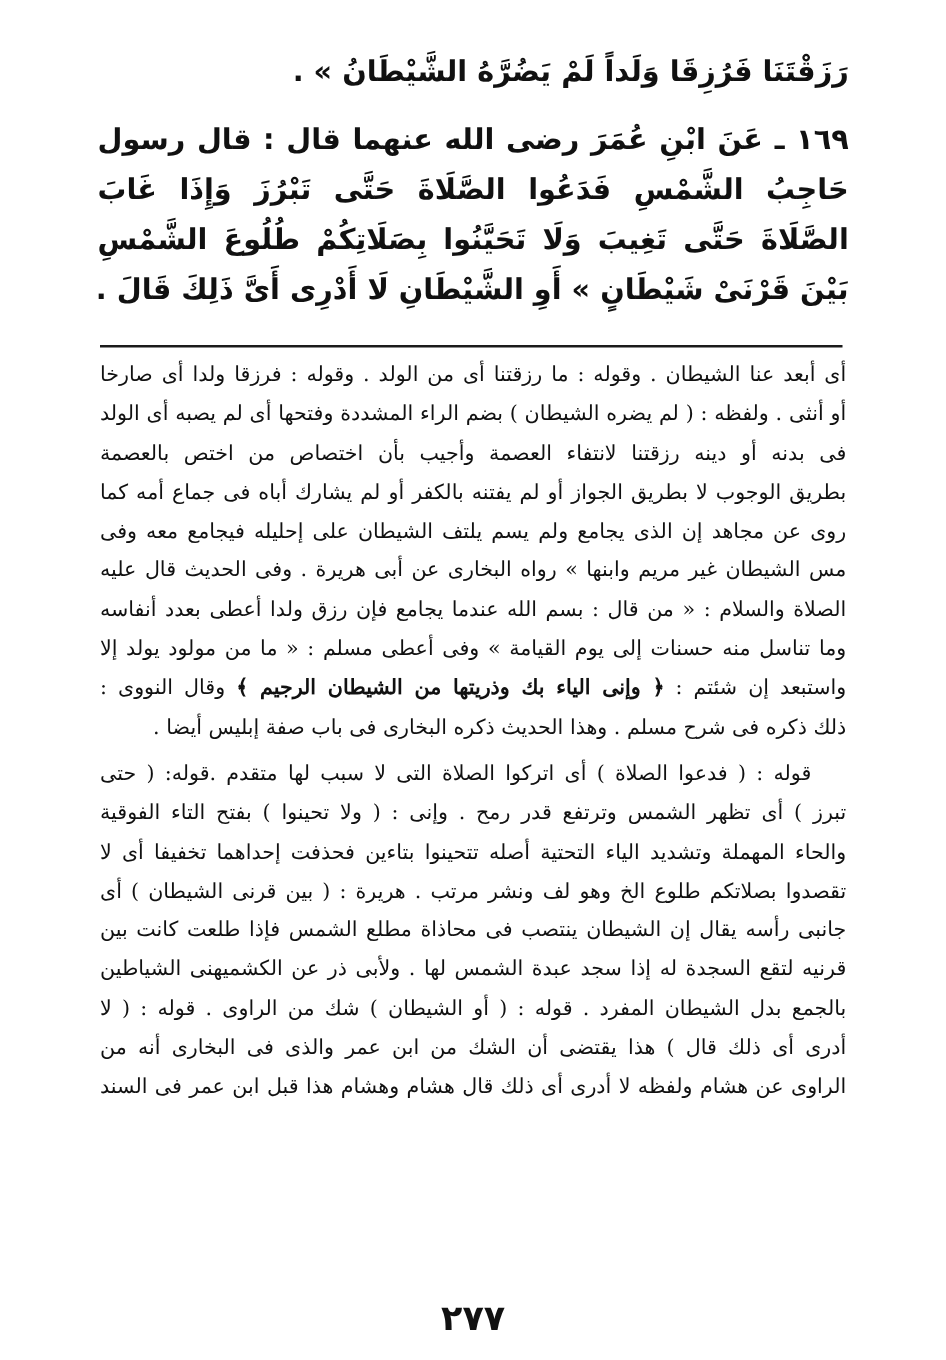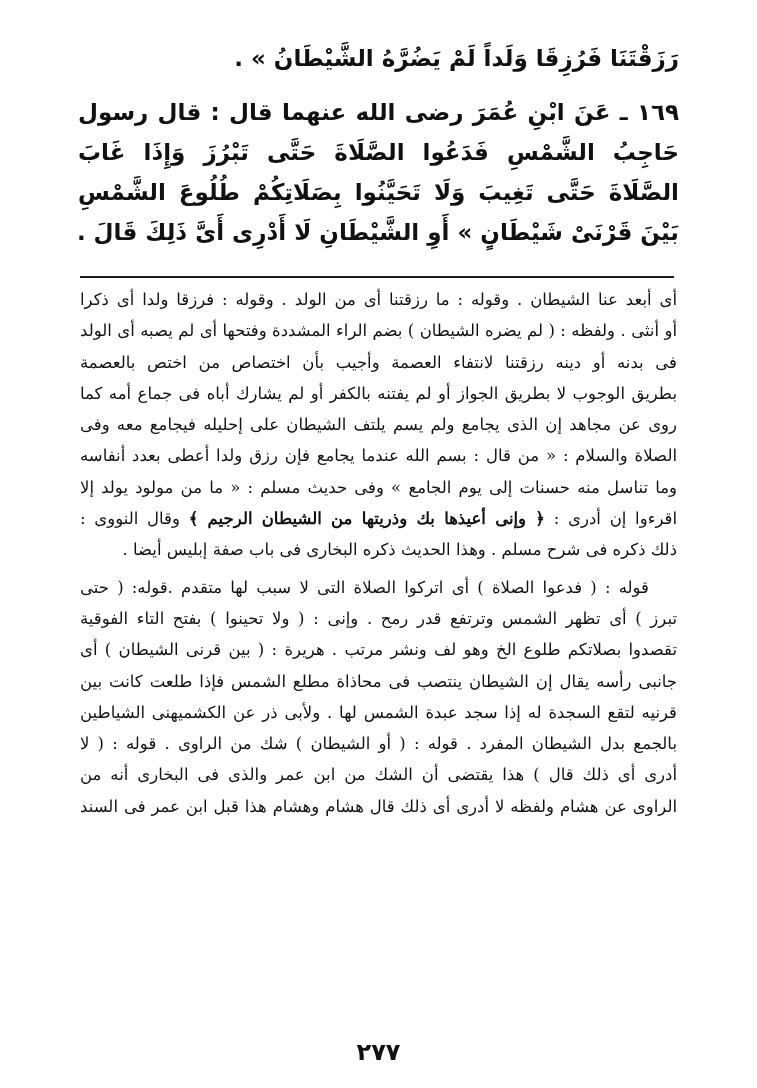--- a/index.html
+++ b/index.html
@@ -77,56 +77,58 @@
       font-weight: bold;
     }
     .page-number {
       position: absolute;
       left: 0;
       right: 0;
       top: 1038px;
       text-align: center;
       font-family: "DejaVu Sans", sans-serif;
       font-weight: bold;
-      font-size: 24px;
+      font-size: 28px;
       direction: rtl;
     }
   </style>
 </head>
 <body>
 
 <div class="page">
 
   <div class="hadith-block">
     <span class="hadith-line">رَزَقْتَنَا فَرُزِقَا وَلَداً لَمْ يَضُرَّهُ الشَّيْطَانُ » .</span>
     <span class="hadith-line justify spaced">١٦٩ ـ عَنَ ابْنِ عُمَرَ رضى الله عنهما قال : قال رسول الله ﷺ : « إِذَا طَلَعَ</span>
     <span class="hadith-line justify">حَاجِبُ الشَّمْسِ فَدَعُوا الصَّلَاةَ حَتَّى تَبْرُزَ وَإِذَا غَابَ حَاجِبُ الشَّمْسِ فَدَعُوا</span>
     <span class="hadith-line justify">الصَّلَاةَ حَتَّى تَغِيبَ وَلَا تَحَيَّنُوا بِصَلَاتِكُمْ طُلُوعَ الشَّمْسِ وَلَا غُرُوبَهَا فَإِنَّهَا تَطْلُعُ</span>
     <span class="hadith-line">بَيْنَ قَرْنَىْ شَيْطَانٍ » أَوِ الشَّيْطَانِ لَا أَدْرِى أَىَّ ذَلِكَ قَالَ .</span>
   </div>
 
   <div class="divider"></div>
 
   <div class="commentary">
-    <span class="c-line">أى أبعد عنا الشيطان . وقوله : ما رزقتنا أى من الولد . وقوله : فرزقا ولدا أى ذكرا</span>
+    <span class="c-line">أى أبعد عنا الشيطان . وقوله : ما رزقتنا أى من الولد . وقوله : فرزقا ولدا أى صارخا</span>
     <span class="c-line">أو أنثى . ولفظه : ( لم يضره الشيطان ) بضم الراء المشددة وفتحها أى لم يصبه أى الولد</span>
     <span class="c-line">فى بدنه أو دينه رزقتنا لانتفاء العصمة وأجيب بأن اختصاص من اختص بالعصمة</span>
     <span class="c-line">بطريق الوجوب لا بطريق الجواز أو لم يفتنه بالكفر أو لم يشارك أباه فى جماع أمه كما</span>
     <span class="c-line">روى عن مجاهد إن الذى يجامع ولم يسم يلتف الشيطان على إحليله فيجامع معه وفى</span>
+    <span class="c-line">مس الشيطان غير مريم وابنها » رواه البخارى عن أبى هريرة . وفى الحديث قال عليه</span>
     <span class="c-line">الصلاة والسلام : « من قال : بسم الله عندما يجامع فإن رزق ولدا أعطى بعدد أنفاسه</span>
-    <span class="c-line">وما تناسل منه حسنات إلى يوم الجامع » وفى حديث مسلم : « ما من مولود يولد إلا</span>
+    <span class="c-line">وما تناسل منه حسنات إلى يوم القيامة » وفى أعطى مسلم : « ما من مولود يولد إلا</span>
     <span class="c-line">
-      <span>اقرءوا إن أدرى :</span>
-      <span class="quran">﴿ وإنى أعيذها بك وذريتها من الشيطان الرجيم ﴾</span>
+      <span>واستبعد إن شئتم :</span>
+      <span class="quran">﴿ وإنى الياء بك وذريتها من الشيطان الرجيم ﴾</span>
       <span>وقال النووى :</span>
     </span>
     <span class="c-line last">ذلك ذكره فى شرح مسلم . وهذا الحديث ذكره البخارى فى باب صفة إبليس أيضا .</span>
 
     <span class="c-line para-start">قوله : ( فدعوا الصلاة ) أى اتركوا الصلاة التى لا سبب لها متقدم .قوله: ( حتى</span>
     <span class="c-line">تبرز ) أى تظهر الشمس وترتفع قدر رمح . وإنى : ( ولا تحينوا ) بفتح التاء الفوقية</span>
+    <span class="c-line">والحاء المهملة وتشديد الياء التحتية أصله تتحينوا بتاءين فحذفت إحداهما تخفيفا أى لا</span>
     <span class="c-line">تقصدوا بصلاتكم طلوع الخ وهو لف ونشر مرتب . هريرة : ( بين قرنى الشيطان ) أى</span>
     <span class="c-line">جانبى رأسه يقال إن الشيطان ينتصب فى محاذاة مطلع الشمس فإذا طلعت كانت بين</span>
     <span class="c-line">قرنيه لتقع السجدة له إذا سجد عبدة الشمس لها . ولأبى ذر عن الكشميهنى الشياطين</span>
     <span class="c-line">بالجمع بدل الشيطان المفرد . قوله : ( أو الشيطان ) شك من الراوى . قوله : ( لا</span>
     <span class="c-line">أدرى أى ذلك قال ) هذا يقتضى أن الشك من ابن عمر والذى فى البخارى أنه من</span>
     <span class="c-line">الراوى عن هشام ولفظه لا أدرى أى ذلك قال هشام وهشام هذا قبل ابن عمر فى السند</span>
   </div>
 
   <div class="page-number">٢٧٧</div>
 </div>

